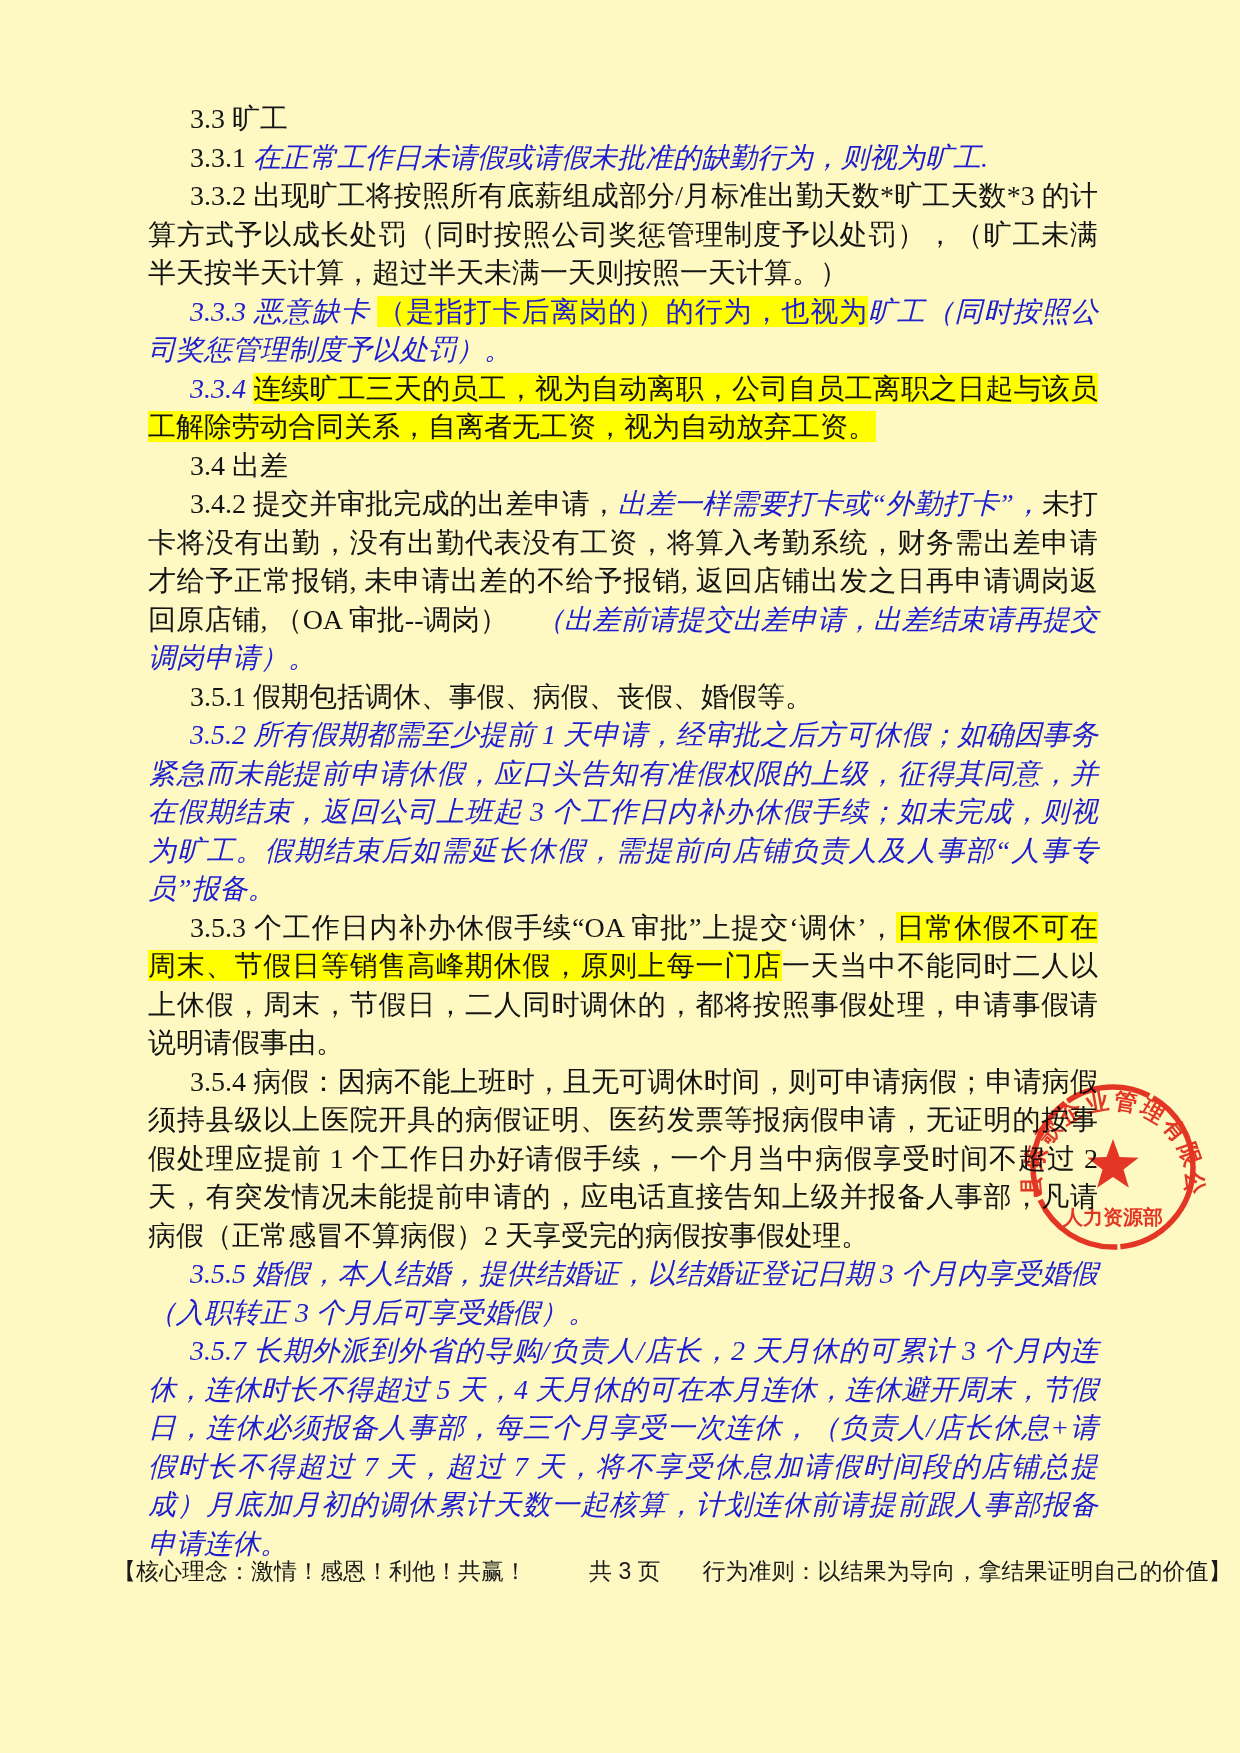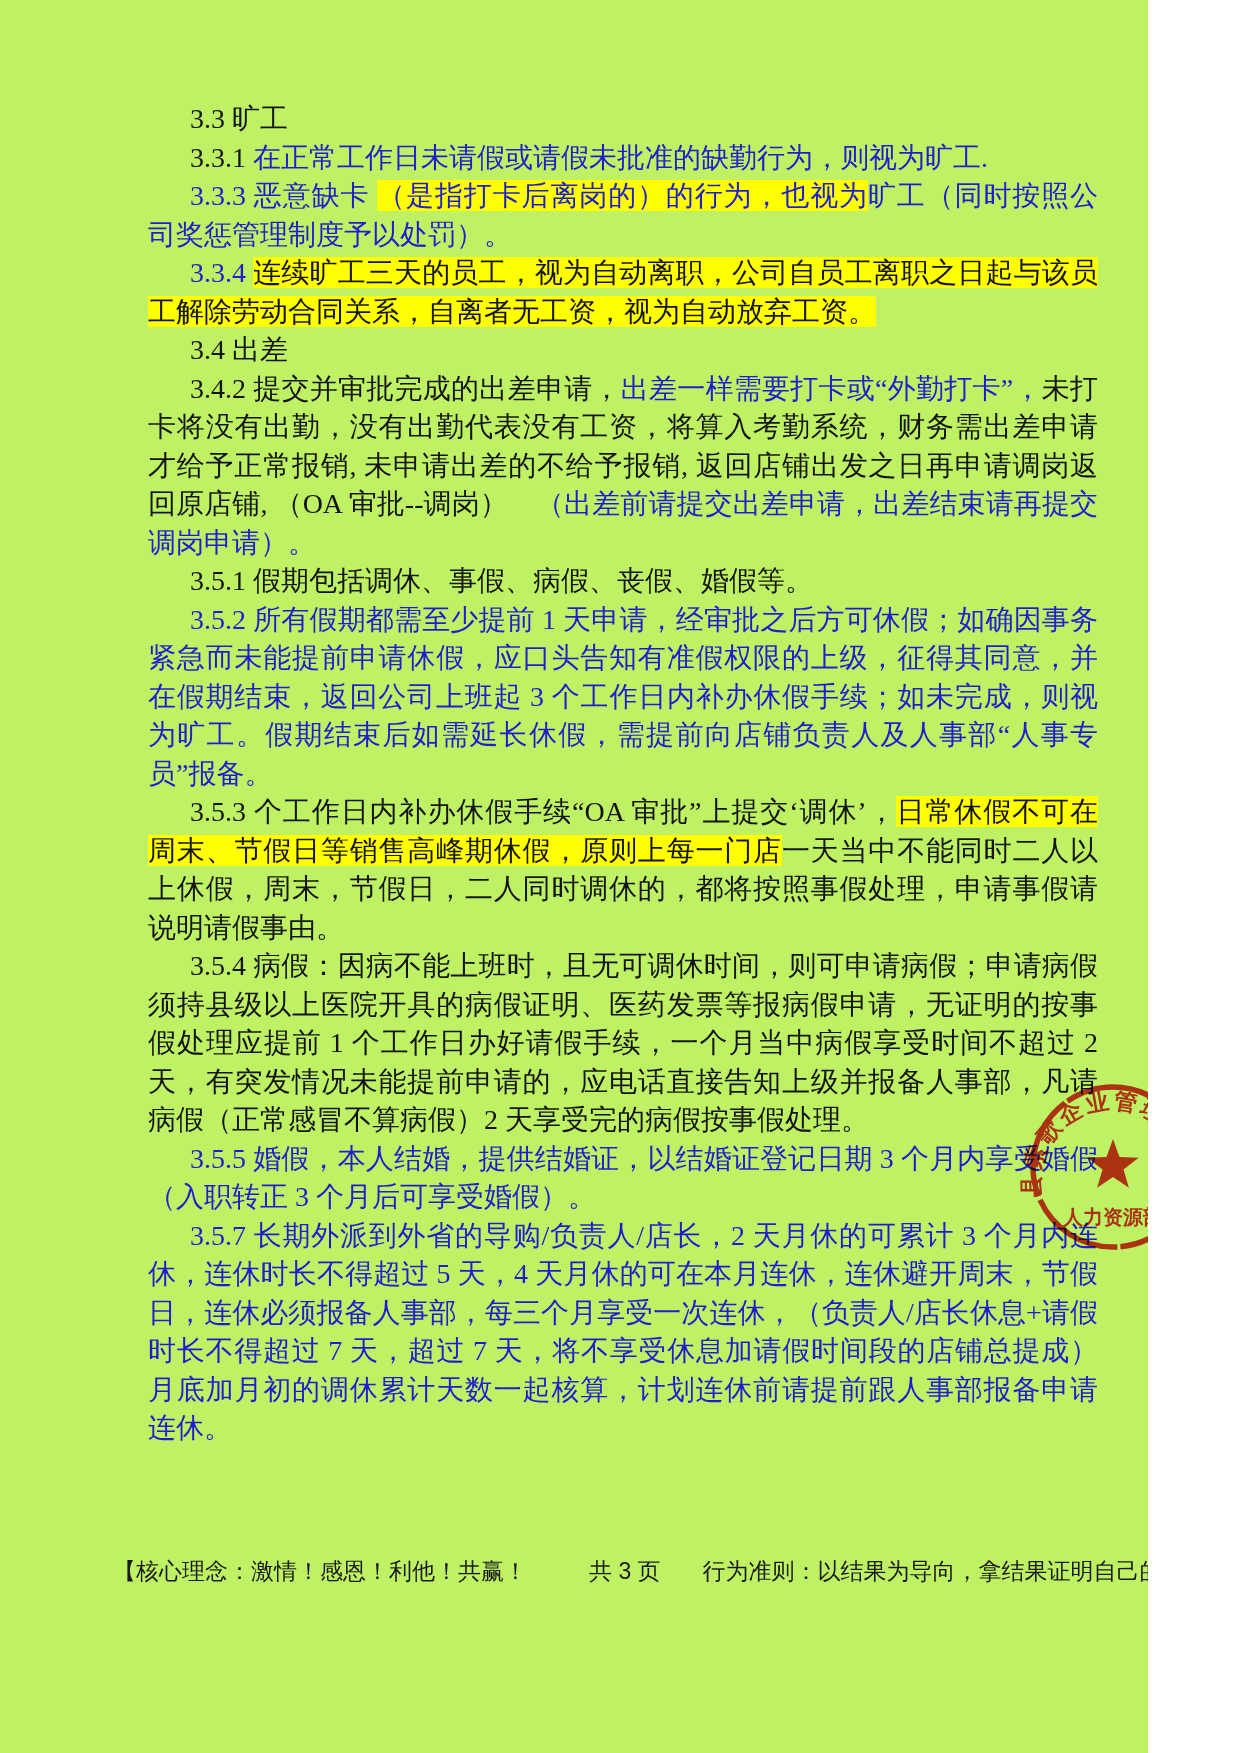--- a/index.html
+++ b/index.html
@@ -1,33 +1,33 @@
 <!DOCTYPE html>
 <html><head>
 <meta charset="utf-8">
 <style>
   html,body { margin:0; padding:0; background:#ffffff; }
   .page {
     position:relative;
-    width:1148px; height:1753px;
-    background:#bef264;
+    width:1240px; height:1753px;
+    background:#fef9c3;
     overflow:hidden;
     font-family:"Liberation Serif", serif;
   }
   .doc-body {
     position:absolute;
     left:148px; top:100px; width:950px;
     font-size:28px;
     line-height:38.5px;
     color:#141414;
     text-align:justify;
   }
   .para { margin:0; text-indent:42px; }
   .run-k  { color:#141414; }
-  .run-b  { color:#1e1ecf; }
+  .run-b  { color:#1e1ecf;font-style:italic; }
   .run-hk { color:#141414; background:#ffff00; }
   .run-hb { color:#1e1ecf; background:#ffff00;margin-top:35px; }
   .run-bu { color:#1e1ecf; text-decoration:underline; }
   .footer {
     position:absolute;
     left:113px; top:1556px; width:1020px;
     font-family:"Liberation Sans", sans-serif;
     font-size:23px;
     color:#1a1a1a;
     white-space:nowrap;
@@ -44,20 +44,21 @@
   }
 </style>
 </head>
 <body>
 
 <div class="page">
 
   <div class="doc-body">
       <p class="para"><span class="run-k">3.3 旷工</span></p>
       <p class="para"><span class="run-k">3.3.1 </span><span class="run-b">在正常工作日未请假或请假未批准的缺勤行为，则视为旷工.</span></p>
+      <p class="para"><span class="run-k">3.3.2 出现旷工将按照所有底薪组成部分/月标准出勤天数*旷工天数*3 的计算方式予以成长处罚（同时按照公司奖惩管理制度予以处罚），（旷工未满半天按半天计算，超过半天未满一天则按照一天计算。）</span></p>
       <p class="para"><span class="run-b">3.3.3 恶意缺卡 </span><span class="run-hb">（是指打卡后离岗的）的行为，也视为</span><span class="run-b">旷工（同时按照公司奖惩管理制度予以处罚）。</span></p>
       <p class="para"><span class="run-b">3.3.4 </span><span class="run-hk">连续旷工三天的员工，视为自动离职，公司自员工离职之日起与该员工解除劳动合同关系，自离者无工资，视为自动放弃工资。</span></p>
       <p class="para"><span class="run-k">3.4 出差</span></p>
       <p class="para"><span class="run-k">3.4.2 提交并审批完成的出差申请，</span><span class="run-b">出差一样需要打卡或“外勤打卡”，</span><span class="run-k">未打卡将没有出勤，没有出勤代表没有工资，将算入考勤系统，财务需出差申请才给予正常报销, 未申请出差的不给予报销, 返回店铺出发之日再申请调岗返回原店铺, （OA 审批--调岗）　</span><span class="run-b">（出差前请提交出差申请，出差结束请再提交调岗申请）。</span></p>
       <p class="para"><span class="run-k">3.5.1 假期包括调休、事假、病假、丧假、婚假等。</span></p>
       <p class="para"><span class="run-b">3.5.2 所有假期都需至少提前 1 天申请，经审批之后方可休假；如确因事务紧急而未能提前申请休假，应口头告知有准假权限的上级，征得其同意，并在假期结束，返回公司上班起 3 个工作日内补办休假手续；如未完成，则视为旷工。假期结束后如需延长休假，需提前向店铺负责人及人事部“人事专员”报备。</span></p>
       <p class="para"><span class="run-k">3.5.3 个工作日内补办休假手续“OA 审批”上提交‘调休’，</span><span class="run-hk">日常休假不可在周末、节假日等销售高峰期休假，原则上每一门店</span><span class="run-k">一天当中不能同时二人以上休假，周末，节假日，二人同时调休的，都将按照事假处理，申请事假请说明请假事由。</span></p>
       <p class="para"><span class="run-k">3.5.4 病假：因病不能上班时，且无可调休时间，则可申请病假；申请病假须持县级以上医院开具的病假证明、医药发票等报病假申请，无证明的按事假处理应提前 1 个工作日办好请假手续，一个月当中病假享受时间不超过 2 天，有突发情况未能提前申请的，应电话直接告知上级并报备人事部，凡请病假（正常感冒不算病假）2 天享受完的病假按事假处理。</span></p>
       <p class="para"><span class="run-b">3.5.5 婚假，本人结婚，提供结婚证，以结婚证登记日期 3 个月内享受婚假（入职转正 3 个月后可享受婚假）。</span></p>
       <p class="para"><span class="run-b">3.5.7 长期外派到外省的导购/负责人/店长，2 天月休的可累计 3 个月内连休，连休时长不得超过 5 天，4 天月休的可在本月连休，连休避开周末，节假日，连休必须报备人事部，每三个月享受一次连休，（负责人/店长休息+请假时长不得超过 7 天，超过 7 天，将不享受休息加请假时间段的店铺总提成）月底加月初的调休累计天数一起核算，计划连休前请提前跟人事部报备申请连休。</span></p>

